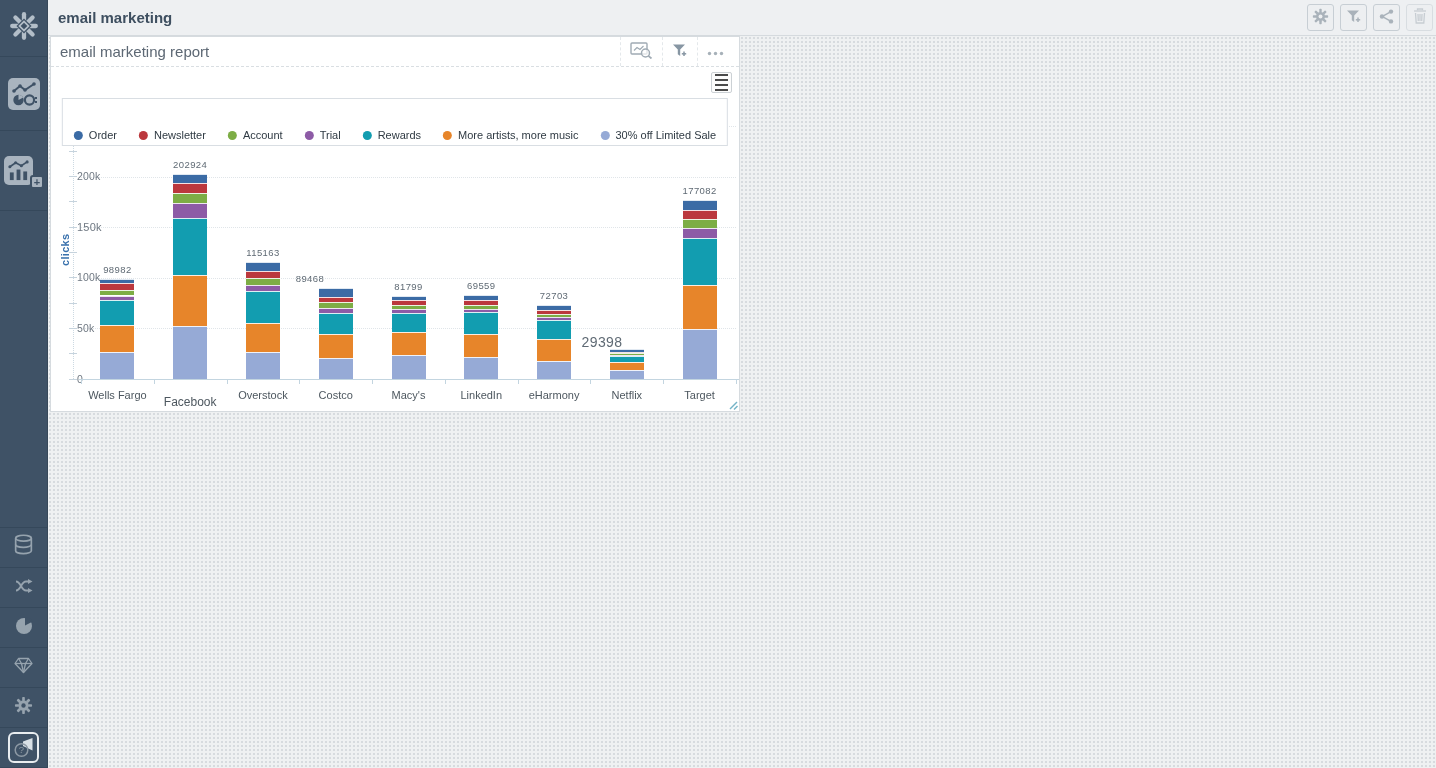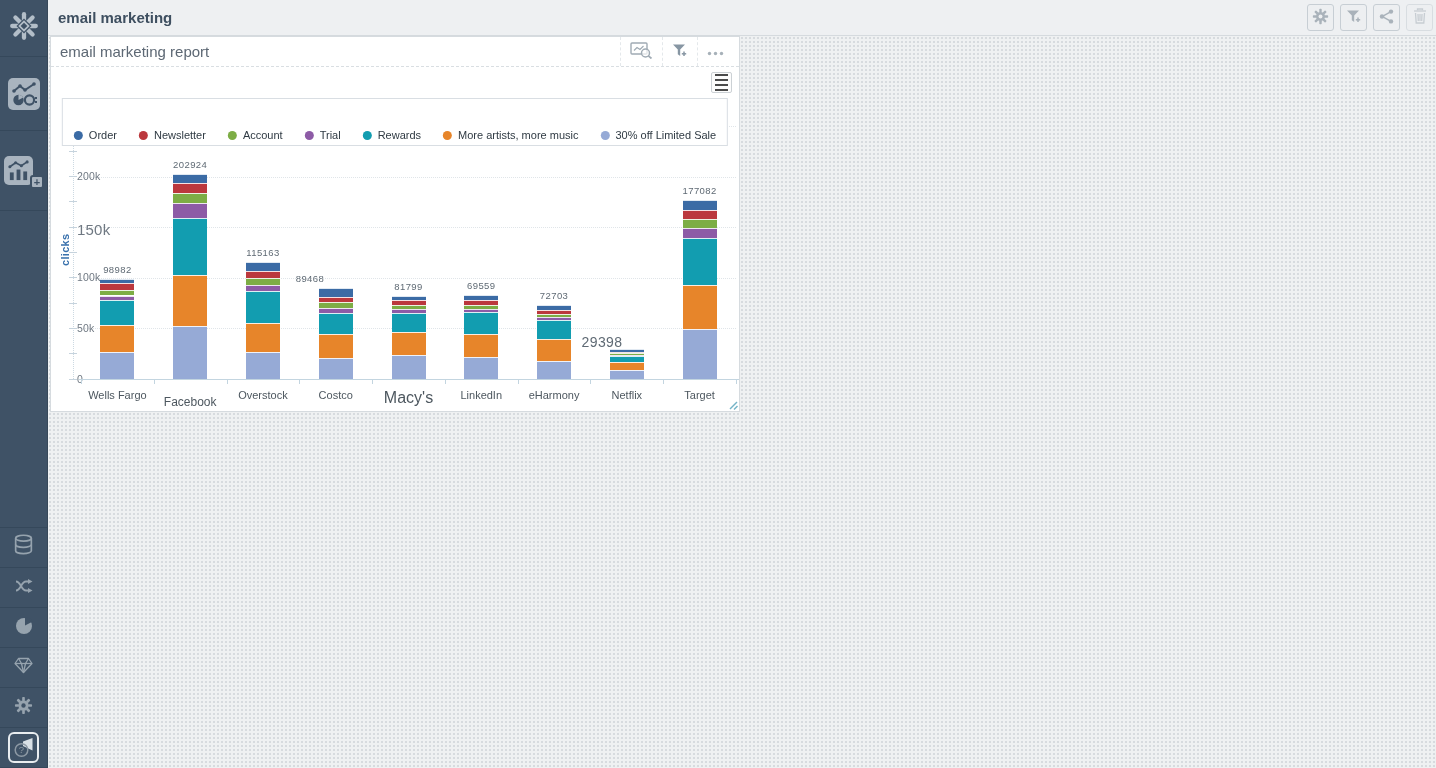--- a/index.html
+++ b/index.html
@@ -339,21 +339,21 @@
           <div style="position: absolute; left: 18px; top: 134.4px; width: 8px; height: 1px; background: rgb(198, 211, 221);"></div>
           <div style="position: absolute; left: 18px; top: 109.1px; width: 8px; height: 1px; background: rgb(198, 211, 221);"></div>
           <div style="position: absolute; left: 18px; top: 83.8px; width: 8px; height: 1px; background: rgb(198, 211, 221);"></div>
           <div style="position: absolute; left: 18px; top: 58.5px; width: 8px; height: 1px; background: rgb(198, 211, 221);"></div>
           <div style="position: absolute; left: 26px; top: 305.5px; font-size: 10.5px; color: rgb(111, 120, 130); letter-spacing: 0.2px;">0</div>
           <div style="position: absolute; left: 30px; width: 655px; top: 261.4px; height: 0px; border-top: 1px dotted rgb(224, 229, 233);"></div>
           <div style="position: absolute; left: 26px; top: 254.9px; font-size: 10.5px; color: rgb(111, 120, 130); letter-spacing: 0.2px;">50k</div>
           <div style="position: absolute; left: 30px; width: 655px; top: 210.8px; height: 0px; border-top: 1px dotted rgb(224, 229, 233);"></div>
           <div style="position: absolute; left: 26px; top: 204.3px; font-size: 10.5px; color: rgb(111, 120, 130); letter-spacing: 0.2px;">100k</div>
           <div style="position: absolute; left: 30px; width: 655px; top: 160.2px; height: 0px; border-top: 1px dotted rgb(224, 229, 233);"></div>
-          <div style="position: absolute; left: 26px; top: 153.7px; font-size: 15px; color: rgb(111, 120, 130); letter-spacing: 0.2px;">150k</div>
+          <div style="position: absolute; left: 26px; top: 153.7px; font-size: 11px; color: rgb(111, 120, 130); letter-spacing: 0.2px;">150k</div>
           <div style="position: absolute; left: 30px; width: 655px; top: 109.6px; height: 0px; border-top: 1px dotted rgb(224, 229, 233);"></div>
           <div style="position: absolute; left: 26px; top: 103.1px; font-size: 10.5px; color: rgb(111, 120, 130); letter-spacing: 0.2px;">200k</div>
           <div style="position: absolute; left: 30px; width: 655px; top: 59px; height: 0px; border-top: 1px dotted rgb(224, 229, 233);"></div>
           <div style="position: absolute; left: 26px; top: 52.5px; font-size: 10.5px; color: rgb(111, 120, 130); letter-spacing: 0.2px;">250k</div>
           <div style="position: absolute; left: 28px; width: 660px; top: 312px; height: 0px; border-top: 1px solid rgb(195, 213, 224);"></div>
           <div style="position: absolute; left: 30px; top: 313px; width: 1px; height: 4px; background: rgb(195, 213, 224);"></div>
           <div style="position: absolute; left: 102.778px; top: 313px; width: 1px; height: 4px; background: rgb(195, 213, 224);"></div>
           <div style="position: absolute; left: 175.556px; top: 313px; width: 1px; height: 4px; background: rgb(195, 213, 224);"></div>
           <div style="position: absolute; left: 248.333px; top: 313px; width: 1px; height: 4px; background: rgb(195, 213, 224);"></div>
           <div style="position: absolute; left: 321.111px; top: 313px; width: 1px; height: 4px; background: rgb(195, 213, 224);"></div>
@@ -399,21 +399,21 @@
           <div style="position: absolute; left: 244.722px; top: 206.458px; width: 80px; text-align: left; font-size: 9.5px; color: rgb(95, 106, 116); letter-spacing: 0.4px;">89468</div>
           <div style="position: absolute; left: 248.333px; top: 322px; width: 72.7778px; text-align: center; font-size: 11px; color: rgb(77, 87, 95);">Costco</div>
           <div style="position: absolute; left: 340.5px; top: 287.712px; width: 34px; height: 24.288px; background: rgb(150, 170, 214); box-shadow: rgba(255, 255, 255, 0.85) 0px 1px 0px inset;"></div>
           <div style="position: absolute; left: 340.5px; top: 265.448px; width: 34px; height: 22.264px; background: rgb(231, 133, 42); box-shadow: rgba(255, 255, 255, 0.85) 0px 1px 0px inset;"></div>
           <div style="position: absolute; left: 340.5px; top: 246.22px; width: 34px; height: 19.228px; background: rgb(18, 157, 176); box-shadow: rgba(255, 255, 255, 0.85) 0px 1px 0px inset;"></div>
           <div style="position: absolute; left: 340.5px; top: 241.666px; width: 34px; height: 4.554px; background: rgb(141, 91, 166); box-shadow: rgba(255, 255, 255, 0.85) 0px 1px 0px inset;"></div>
           <div style="position: absolute; left: 340.5px; top: 237.618px; width: 34px; height: 4.048px; background: rgb(125, 173, 69); box-shadow: rgba(255, 255, 255, 0.85) 0px 1px 0px inset;"></div>
           <div style="position: absolute; left: 340.5px; top: 233.064px; width: 34px; height: 4.554px; background: rgb(187, 56, 61); box-shadow: rgba(255, 255, 255, 0.85) 0px 1px 0px inset;"></div>
           <div style="position: absolute; left: 340.5px; top: 229.219px; width: 34px; height: 3.84459px; background: rgb(59, 107, 165); box-shadow: rgba(255, 255, 255, 0.85) 0px 1px 0px inset;"></div>
           <div style="position: absolute; left: 317.5px; top: 214.219px; width: 80px; text-align: center; font-size: 9.5px; color: rgb(95, 106, 116); letter-spacing: 0.4px;">81799</div>
-          <div style="position: absolute; left: 321.111px; top: 322px; width: 72.7778px; text-align: center; font-size: 16px; color: rgb(77, 87, 95);">Macy's</div>
+          <div style="position: absolute; left: 321.111px; top: 322px; width: 72.7778px; text-align: center; font-size: 11px; color: rgb(77, 87, 95);">Macy's</div>
           <div style="position: absolute; left: 413.278px; top: 289.736px; width: 34px; height: 22.264px; background: rgb(150, 170, 214); box-shadow: rgba(255, 255, 255, 0.85) 0px 1px 0px inset;"></div>
           <div style="position: absolute; left: 413.278px; top: 267.472px; width: 34px; height: 22.264px; background: rgb(231, 133, 42); box-shadow: rgba(255, 255, 255, 0.85) 0px 1px 0px inset;"></div>
           <div style="position: absolute; left: 413.278px; top: 245.208px; width: 34px; height: 22.264px; background: rgb(18, 157, 176); box-shadow: rgba(255, 255, 255, 0.85) 0px 1px 0px inset;"></div>
           <div style="position: absolute; left: 413.278px; top: 242.172px; width: 34px; height: 3.036px; background: rgb(141, 91, 166); box-shadow: rgba(255, 255, 255, 0.85) 0px 1px 0px inset;"></div>
           <div style="position: absolute; left: 413.278px; top: 237.618px; width: 34px; height: 4.554px; background: rgb(125, 173, 69); box-shadow: rgba(255, 255, 255, 0.85) 0px 1px 0px inset;"></div>
           <div style="position: absolute; left: 413.278px; top: 233.064px; width: 34px; height: 4.554px; background: rgb(187, 56, 61); box-shadow: rgba(255, 255, 255, 0.85) 0px 1px 0px inset;"></div>
           <div style="position: absolute; left: 413.278px; top: 228.191px; width: 34px; height: 4.87278px; background: rgb(59, 107, 165); box-shadow: rgba(255, 255, 255, 0.85) 0px 1px 0px inset;"></div>
           <div style="position: absolute; left: 390.278px; top: 213.191px; width: 80px; text-align: center; font-size: 9.5px; color: rgb(95, 106, 116); letter-spacing: 0.4px;">69559</div>
           <div style="position: absolute; left: 393.889px; top: 322px; width: 72.7778px; text-align: center; font-size: 11px; color: rgb(77, 87, 95);">LinkedIn</div>
           <div style="position: absolute; left: 486.056px; top: 293.784px; width: 34px; height: 18.216px; background: rgb(150, 170, 214); box-shadow: rgba(255, 255, 255, 0.85) 0px 1px 0px inset;"></div>

